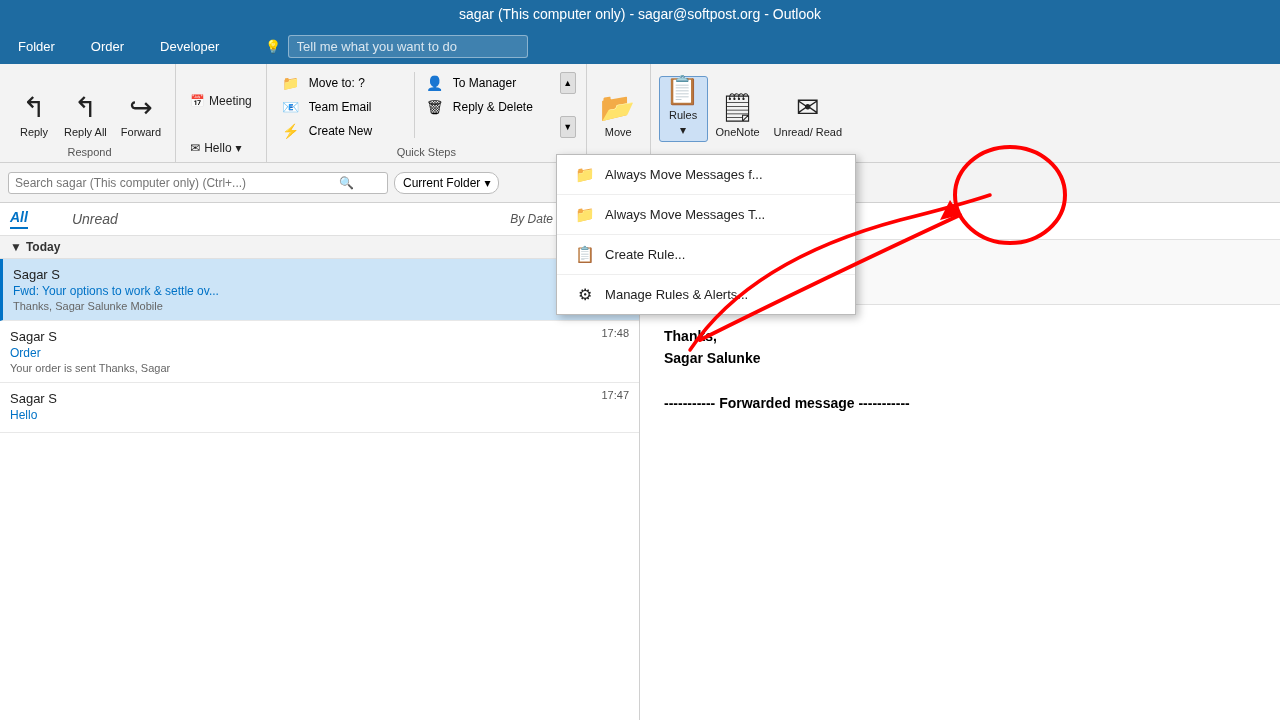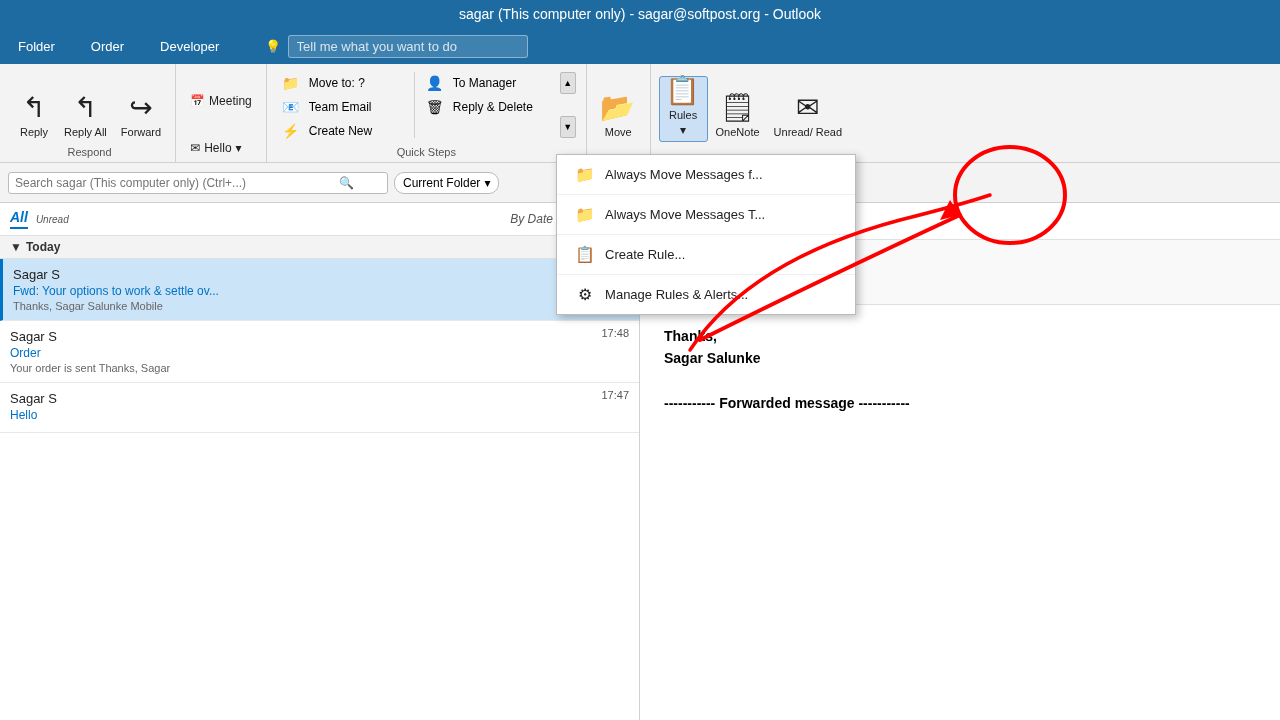--- a/index.html
+++ b/index.html
@@ -263,22 +263,23 @@
 
     .tab-all {
       font-weight: bold;
       color: #0072c6;
       border-bottom: 2px solid #0072c6;
       padding-bottom: 2px;
       font-size: 14px;
     }
     .tab-unread {
       color: #555;
-      font-size: 10px;
-      cursor: pointer;
+      font-size: 14px;
+      cursor: pointer;
+      margin-left: 36px;
     }
 
     .sort-options {
       margin-left: auto;
       display: flex;
       align-items: center;
       gap: 8px;
       font-size: 12px;
       color: #555;
     }

